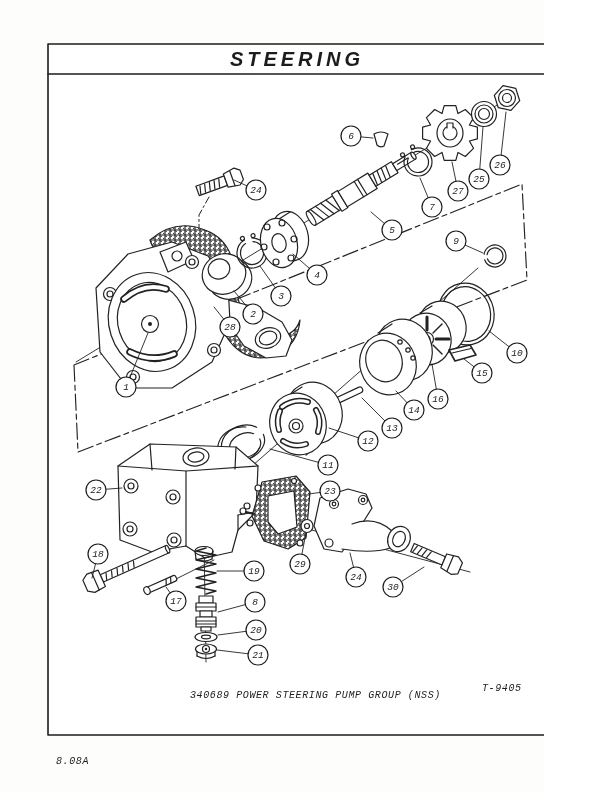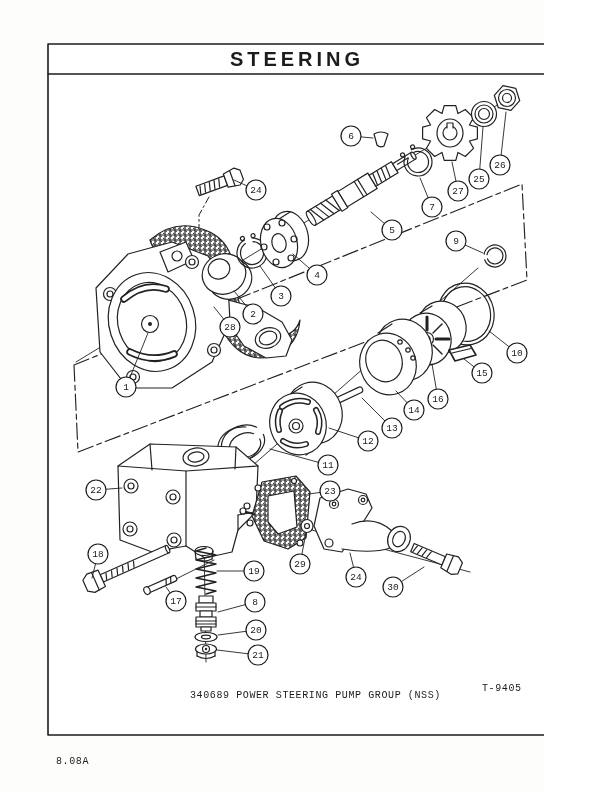--- a/index.html
+++ b/index.html
@@ -1,17 +1,17 @@
 <!DOCTYPE html>
 <html><head>
 <meta charset="utf-8">
 <style>
   html,body{margin:0;padding:0;background:#ffffff;}
   .page{position:relative;width:544px;height:792px;background:#fdfdfc;overflow:hidden;
-        font-family:"Liberation Mono","DejaVu Sans Mono",monospace;color:#1c1c1c;}
+        font-family:"Liberation Mono","DejaVu Sans Mono",monospace;color:#1c1c1c;font-style:italic;}
   svg text{fill:#1c1c1c;}
   .hdr{font-family:"Liberation Sans","DejaVu Sans",sans-serif;font-weight:bold;
        font-size:20px;letter-spacing:4px;}
   .mono10{font-size:10px;letter-spacing:0.6px;}
   .callout-num{font-size:9.5px;}
 </style>
 </head>
 <body>
 
 <div class="page">

